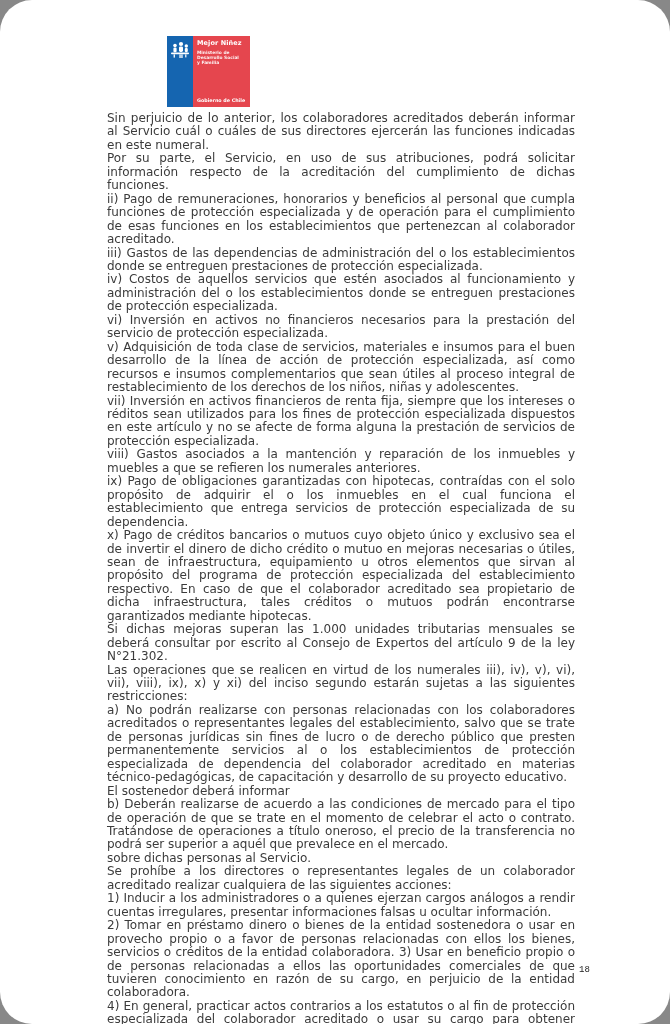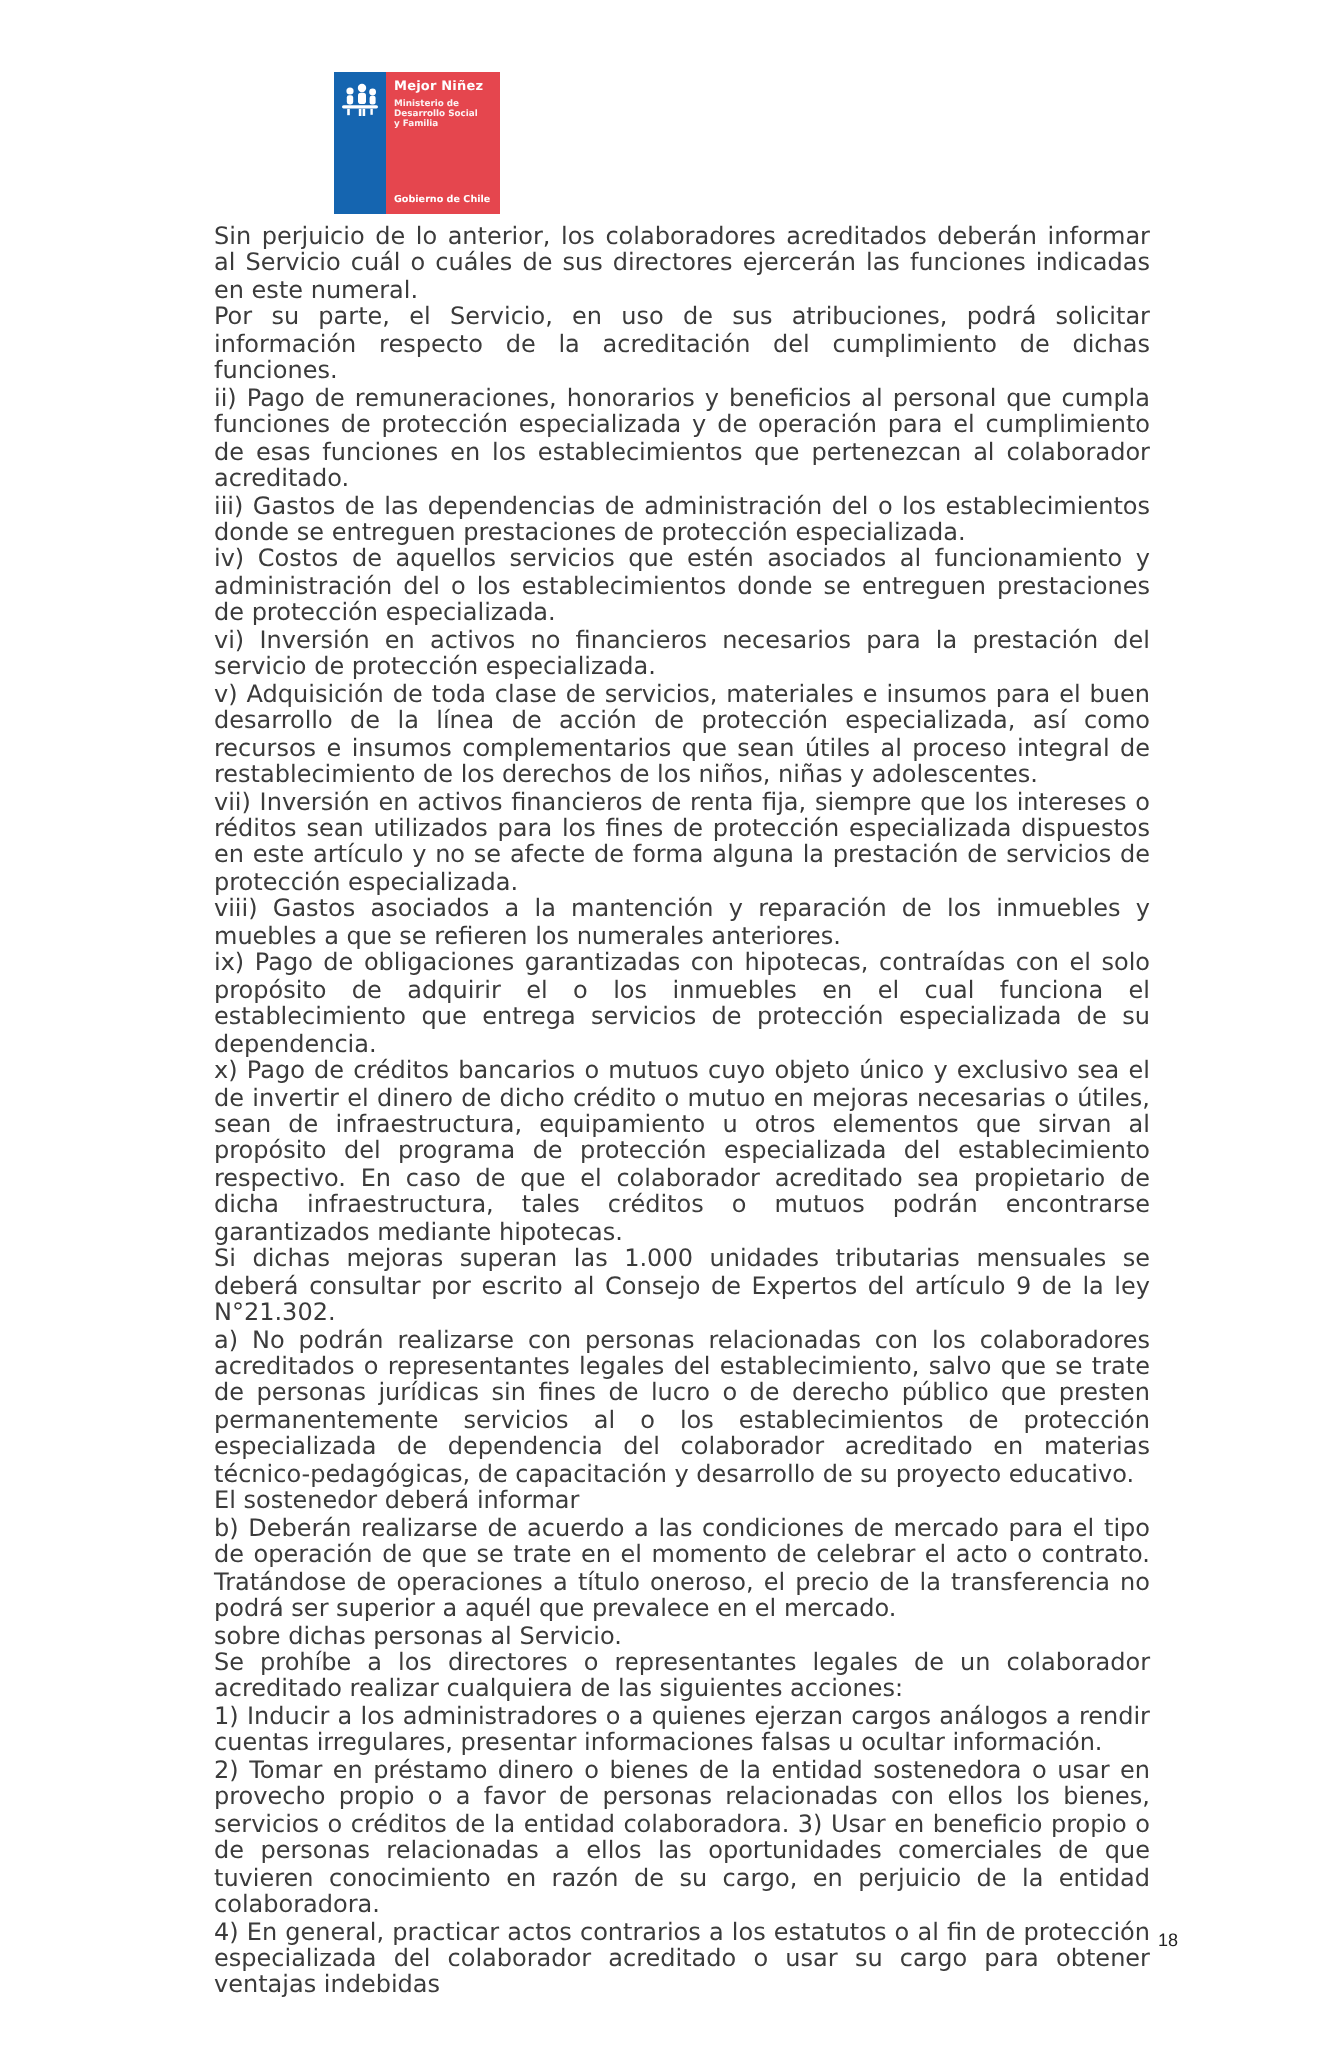--- a/index.html
+++ b/index.html
@@ -4,20 +4,21 @@
 <style>
   html, body { margin: 0; padding: 0; background: #888; }
   .page {
     position: relative;
     width: 670px;
     height: 1024px;
     margin: 0 auto;
     background: #ffffff;
     overflow: hidden;
     font-family: "DejaVu Sans", sans-serif;
+    border-radius: 32px;
   }
 
   
   .logo {
     position: absolute;
     left: 167px;
     top: 36px;
     width: 83px;
     height: 71px;
     display: flex;
@@ -72,21 +73,21 @@
     text-align: justify;
     text-align-last: left;
   }
   .doc p { margin: 0; padding: 0; }
 
   
   .pagenum {
     position: absolute;
     left: 579px;
     top: 965px;
-    font-family: Liberation Sans, sans-serif;
+    font-family: Liberation Mono, monospace;
     font-size: 9px;
     color: #222222;
   }
 </style>
 </head>
 <body>
 
 <div class="page">
 
   <div class="logo">
@@ -127,20 +128,21 @@
       <p>ii) Pago de remuneraciones, honorarios y beneficios al personal que cumpla funciones de protección especializada y de operación para el cumplimiento de esas funciones en los establecimientos que pertenezcan al colaborador acreditado.</p>
       <p>iii) Gastos de las dependencias de administración del o los establecimientos donde se entreguen prestaciones de protección especializada.</p>
       <p>iv) Costos de aquellos servicios que estén asociados al funcionamiento y administración del o los establecimientos donde se entreguen prestaciones de protección especializada.</p>
       <p>vi) Inversión en activos no financieros necesarios para la prestación del servicio de protección especializada.</p>
       <p>v) Adquisición de toda clase de servicios, materiales e insumos para el buen desarrollo de la línea de acción de protección especializada, así como recursos e insumos complementarios que sean útiles al proceso integral de restablecimiento de los derechos de los niños, niñas y adolescentes.</p>
       <p>vii) Inversión en activos financieros de renta fija, siempre que los intereses o réditos sean utilizados para los fines de protección especializada dispuestos en este artículo y no se afecte de forma alguna la prestación de servicios de protección especializada.</p>
       <p>viii) Gastos asociados a la mantención y reparación de los inmuebles y muebles a que se refieren los numerales anteriores.</p>
       <p>ix) Pago de obligaciones garantizadas con hipotecas, contraídas con el solo propósito de adquirir el o los inmuebles en el cual funciona el establecimiento que entrega servicios de protección especializada de su dependencia.</p>
       <p>x) Pago de créditos bancarios o mutuos cuyo objeto único y exclusivo sea el de invertir el dinero de dicho crédito o mutuo en mejoras necesarias o útiles, sean de infraestructura, equipamiento u otros elementos que sirvan al propósito del programa de protección especializada del establecimiento respectivo. En caso de que el colaborador acreditado sea propietario de dicha infraestructura, tales créditos o mutuos podrán encontrarse garantizados mediante hipotecas.</p>
       <p>Si dichas mejoras superan las 1.000 unidades tributarias mensuales se deberá consultar por escrito al Consejo de Expertos del artículo 9 de la ley N°21.302.</p>
+      <p>Las operaciones que se realicen en virtud de los numerales iii), iv), v), vi), vii), viii), ix), x) y xi) del inciso segundo estarán sujetas a las siguientes restricciones:</p>
       <p>a) No podrán realizarse con personas relacionadas con los colaboradores acreditados o representantes legales del establecimiento, salvo que se trate de personas jurídicas sin fines de lucro o de derecho público que presten permanentemente servicios al o los establecimientos de protección especializada de dependencia del colaborador acreditado en materias técnico-pedagógicas, de capacitación y desarrollo de su proyecto educativo.</p>
       <p>El sostenedor deberá informar</p>
       <p>b) Deberán realizarse de acuerdo a las condiciones de mercado para el tipo de operación de que se trate en el momento de celebrar el acto o contrato. Tratándose de operaciones a título oneroso, el precio de la transferencia no podrá ser superior a aquél que prevalece en el mercado.</p>
       <p>sobre dichas personas al Servicio.</p>
       <p>Se prohíbe a los directores o representantes legales de un colaborador acreditado realizar cualquiera de las siguientes acciones:</p>
       <p>1) Inducir a los administradores o a quienes ejerzan cargos análogos a rendir cuentas irregulares, presentar informaciones falsas u ocultar información.</p>
       <p>2) Tomar en préstamo dinero o bienes de la entidad sostenedora o usar en provecho propio o a favor de personas relacionadas con ellos los bienes, servicios o créditos de la entidad colaboradora. 3) Usar en beneficio propio o de personas relacionadas a ellos las oportunidades comerciales de que tuvieren conocimiento en razón de su cargo, en perjuicio de la entidad colaboradora.</p>
       <p>4) En general, practicar actos contrarios a los estatutos o al fin de protección especializada del colaborador acreditado o usar su cargo para obtener ventajas indebidas</p>
     </div>
 

